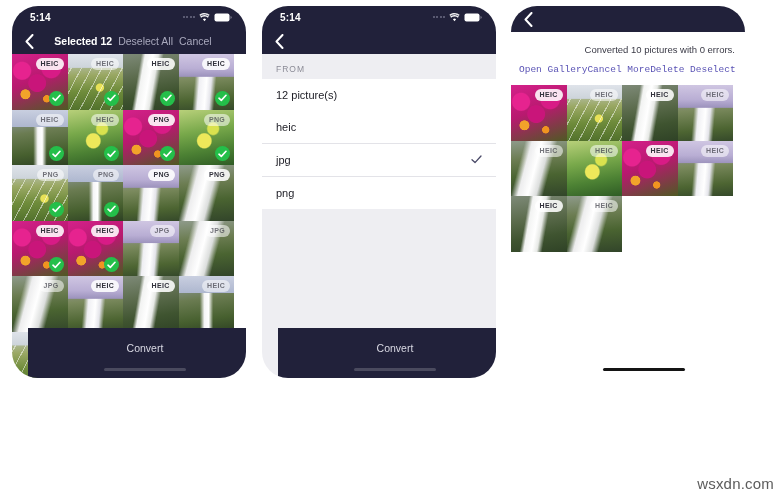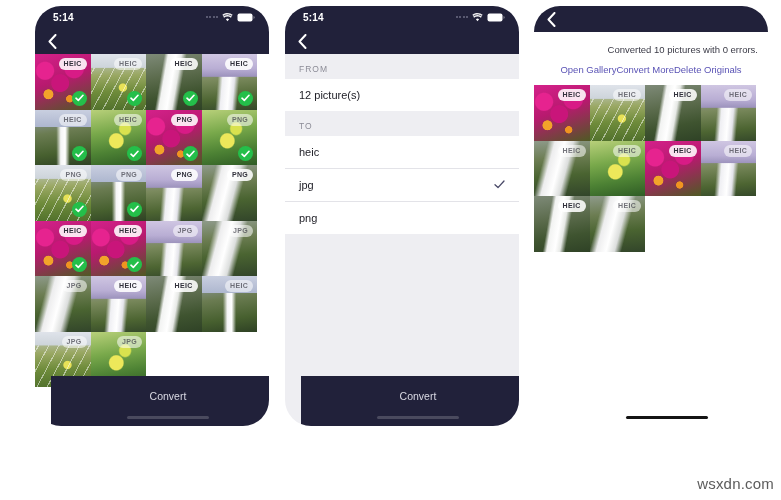--- a/index.html
+++ b/index.html
@@ -17,25 +17,24 @@
     width: 781px;
     height: 500px;
     background: #ffffff;
   }
 
   
   .phone {
     position: absolute;
     top: 6px;
     width: 234px;
-    height: 420px;
+    height: 372px;
     border-radius: 26px;
     overflow: hidden;
     background: #ffffff;
-    margin-left: 23px;
   }
   #phone-1 { left: 12px; }
   #phone-2 { left: 262px; }
   #phone-3 { left: 511px; }
 
   
   .statusbar {
     position: relative;
     height: 22px;
     background: #21213a;
@@ -253,22 +252,22 @@
 
   
   .result-msg {
     text-align: right;
     font-size: 9.5px;
     color: #3a3a46;
     padding: 12px 10px 0 10px;
   }
   .result-links {
     display: flex;
-    justify-content: center;
     padding: 9px 8px 10px 8px;
+    font-family: Liberation Mono, monospace;
   }
   .result-links span {
     font-size: 9.5px;
     color: #5a53b5;
     cursor: pointer;
     white-space: nowrap;
   }
 
   
   .bottom-bar {
@@ -336,20 +335,25 @@
               <path d="M16.6 3.1v2.8a1.5 1.5 0 000-2.8z" fill="#ffffff" opacity=".6"></path>
             </svg></span>
         </span>
       </div>
       <div class="navbar">
         <span class="back-chevron">
           <svg width="9" height="15" viewBox="0 0 9 15" fill="none">
             <path d="M7.5 1L1.5 7.5L7.5 14" stroke="#ffffff" stroke-width="2" stroke-linecap="round" stroke-linejoin="round"></path>
           </svg>
         </span>
+        <span class="nav-title-group">
+          <span class="nav-selected">Selected 12</span>
+          <span class="nav-action">Deselect All</span>
+          <span class="nav-action">Cancel</span>
+        </span>
       </div>
       <div class="screen-body">
         <div class="grid">
           <div class="cell">
             <div class="photo ph-flowers"></div>
             <span class="badge">HEIC</span>
             <span class="check">
               <svg width="9" height="8" viewBox="0 0 9 8" fill="none">
                 <path d="M1 4.2L3.3 6.4L8 1.3" stroke="#ffffff" stroke-width="1.6" stroke-linecap="round" stroke-linejoin="round"></path>
               </svg>
@@ -527,21 +531,20 @@
           <svg width="9" height="15" viewBox="0 0 9 15" fill="none">
             <path d="M7.5 1L1.5 7.5L7.5 14" stroke="#ffffff" stroke-width="2" stroke-linecap="round" stroke-linejoin="round"></path>
           </svg>
         </span>
       </div>
       <div class="screen-body gray">
         <div class="section-header">FROM</div>
         <div class="list-block">
           <div class="list-row"><span>12 picture(s)</span></div>
         </div>
-        <div class="section-header">TO</div>
         <div class="list-block">
           <div class="list-row"><span>heic</span></div>
           <div class="list-row"><span>jpg</span><span class="row-check"><svg width="11" height="9" viewBox="0 0 11 9" fill="none">
                 <path d="M1 4.8L4 7.6L10 1" stroke="#4a4a68" stroke-width="1.3" stroke-linecap="round" stroke-linejoin="round"></path>
               </svg></span></div>
           <div class="list-row"><span>png</span></div>
         </div>
       </div>
       <div class="bottom-bar">
         <span class="bottom-label">Convert</span>
@@ -553,22 +556,22 @@
         <span class="back-chevron">
           <svg width="9" height="15" viewBox="0 0 9 15" fill="none">
             <path d="M7.5 1L1.5 7.5L7.5 14" stroke="#ffffff" stroke-width="2" stroke-linecap="round" stroke-linejoin="round"></path>
           </svg>
         </span>
       </div>
       <div class="screen-body">
         <div class="result-msg">Converted 10 pictures with 0 errors.</div>
         <div class="result-links">
           <span>Open Gallery</span>
-          <span>Convert More</span>
-          <span>Delete Originals</span>
+          <span>Cancel More</span>
+          <span>Delete Deselect</span>
         </div>
         <div class="grid">
           <div class="cell">
             <div class="photo ph-flowers"></div>
             <span class="badge">HEIC</span>
           </div>
           <div class="cell">
             <div class="photo ph-slope"></div>
             <span class="badge dim">HEIC</span>
           </div>

